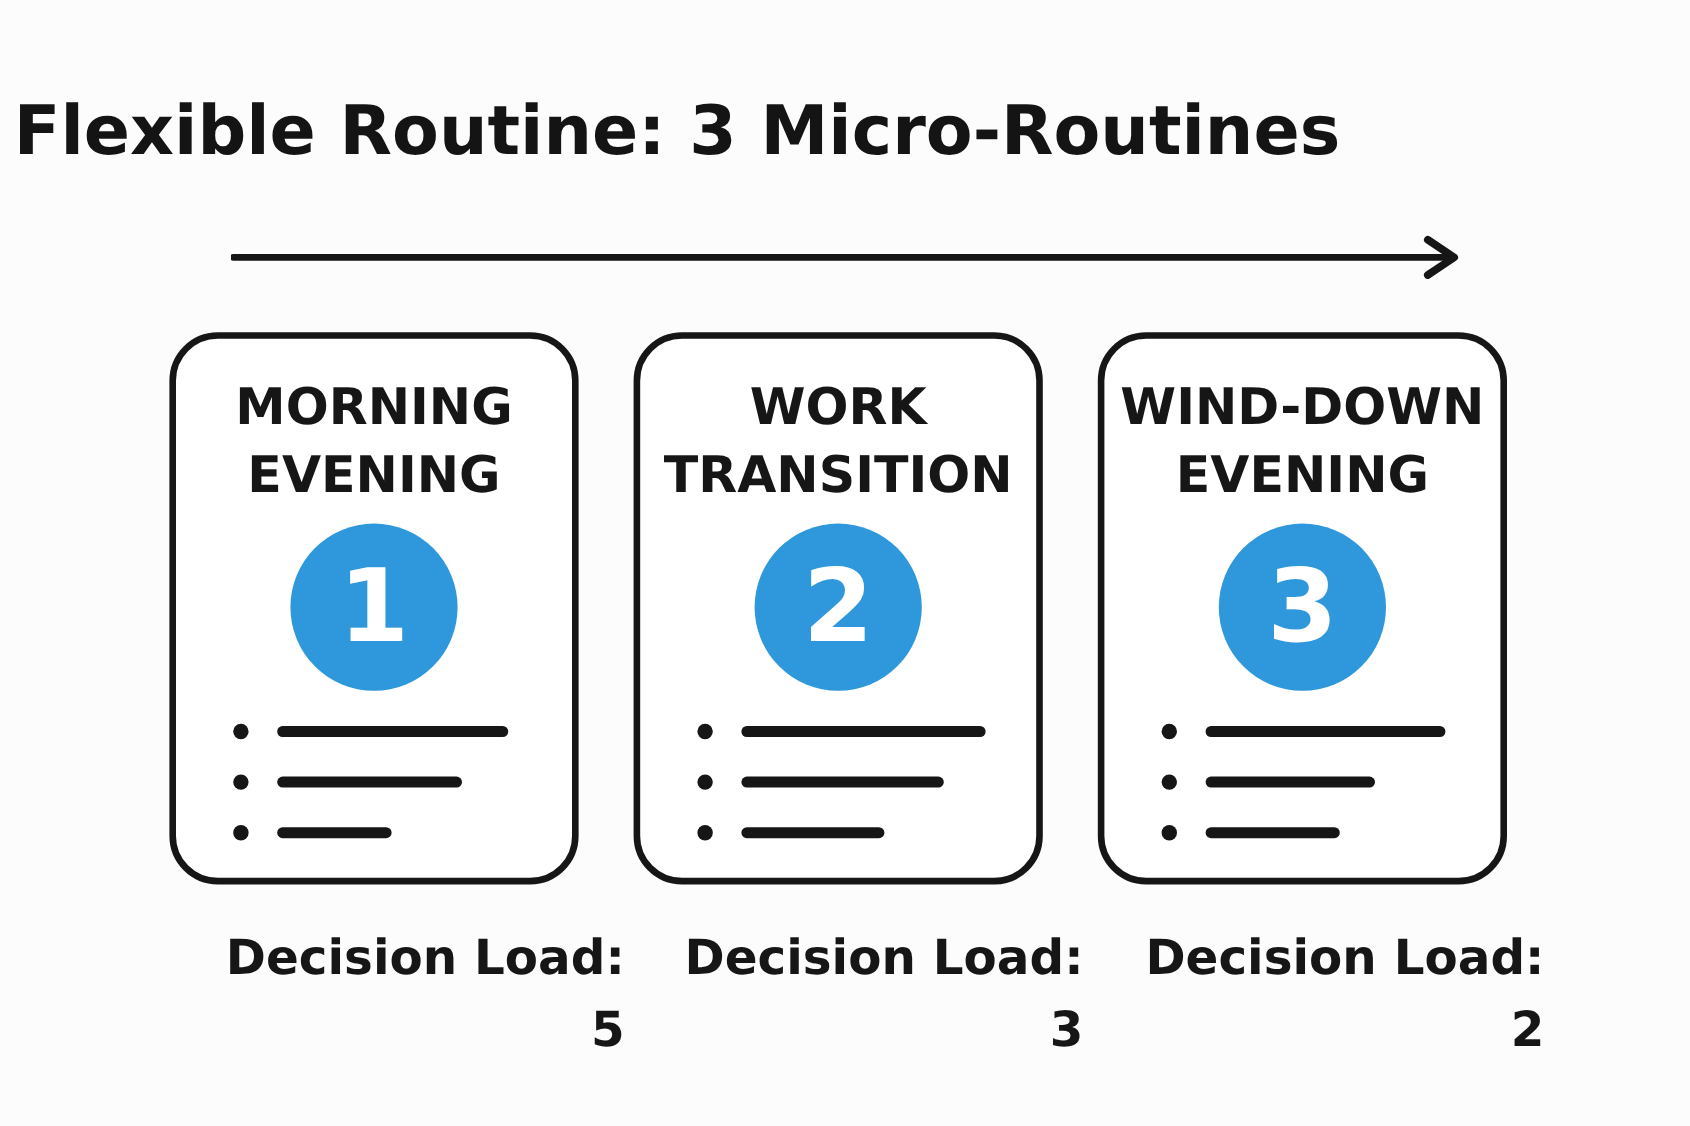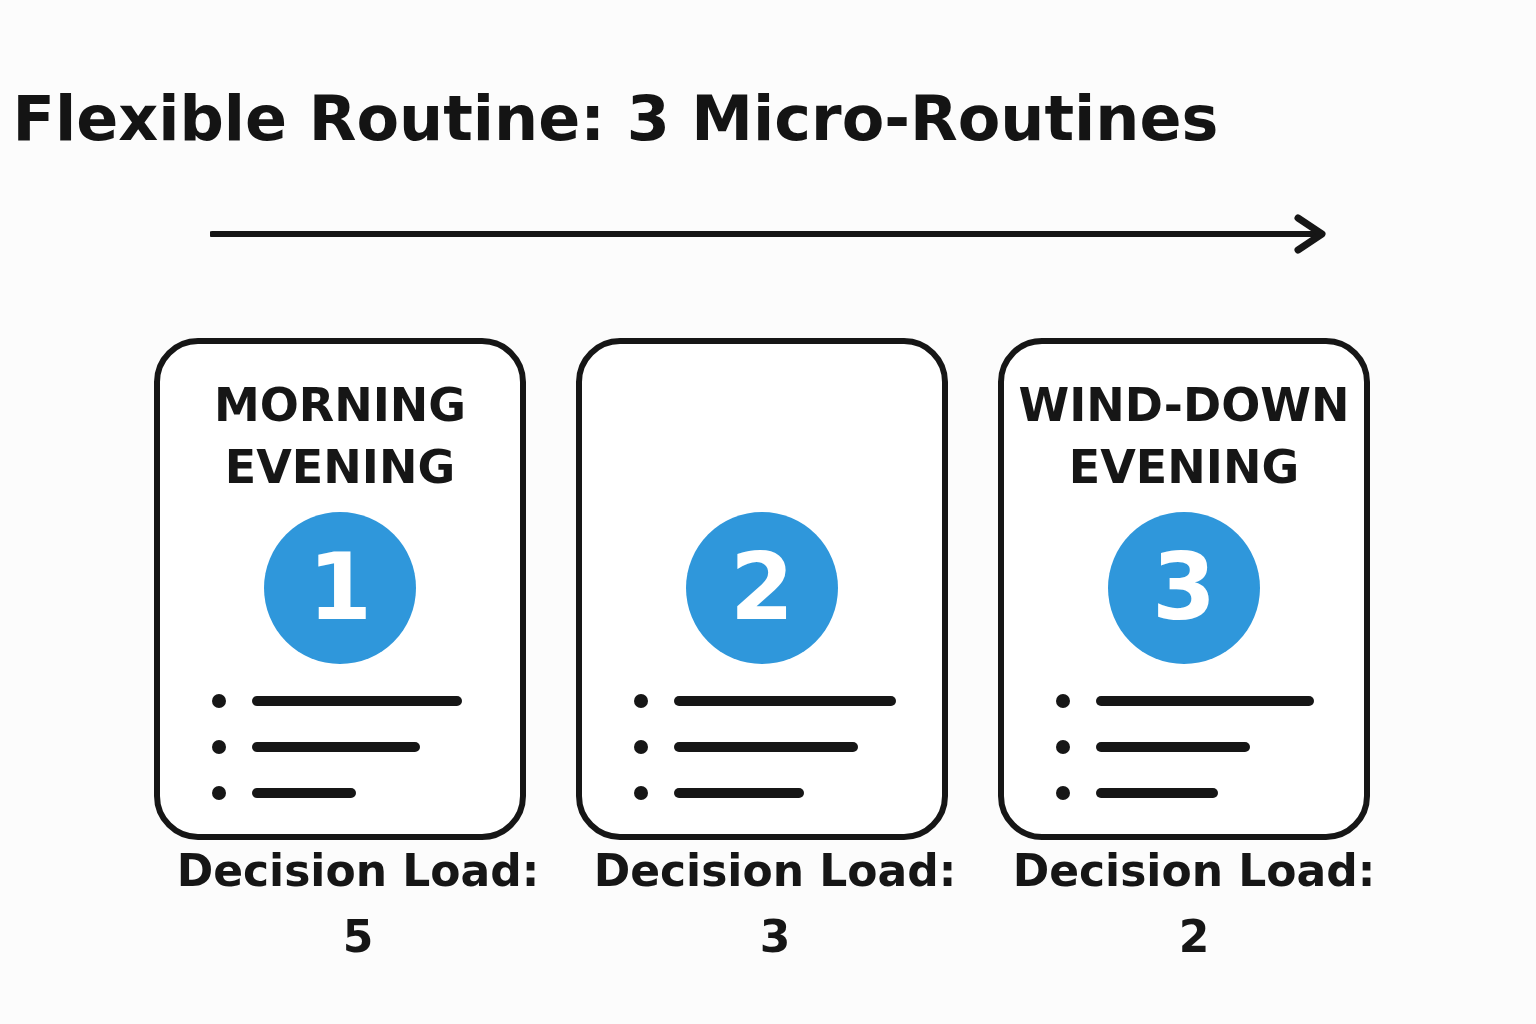--- a/index.html
+++ b/index.html
@@ -7,37 +7,37 @@
     width: 1536px; height: 1024px; background: #fcfcfc; position: relative; overflow: hidden;
     font-family: "DejaVu Sans", sans-serif; color: #111;
   }
   .title {
     position: absolute; left: 0; width: 1231px; top: 82px; text-align: center;
     font-size: 62px; font-weight: bold; letter-spacing: 0px; color: #141414;
   }
   .arrow { position: absolute; left: 210px; top: 212px; }
   .card {
     position: absolute; top: 302px; width: 372px; height: 502px;
-    border: 6px solid #161616; border-radius: 44px; box-sizing: border-box; background: #fff; margin-top: 36px;
+    border: 6px solid #161616; border-radius: 44px; box-sizing: border-box; background: #fff;
   }
   .card-title {
     position: absolute; top: 30px; left: 0; width: 100%; text-align: center;
     font-size: 46px; font-weight: bold; line-height: 62px; color: #161616;
   }
   .badge {
     position: absolute; top: 168px; left: 50%; margin-left: -76px;
     width: 152px; height: 152px; border-radius: 50%; background: #2f97db;
     color: #fff; font-size: 92px; font-weight: bold; line-height: 152px; text-align: center;
   }
   .list { position: absolute; left: 52px; top: 350px; }
   .li { position: relative; height: 46px; }
   .dot { position: absolute; left: 0; top: 0; width: 14px; height: 14px; border-radius: 50%; background: #161616; }
   .bar { position: absolute; left: 40px; top: 2px; height: 10px; border-radius: 5px; background: #161616; }
   .load {
-    position: absolute; top: 838px; width: 420px; text-align: center;
+    position: absolute; top: 838px; width: 420px; text-align: right;
     font-size: 44px; font-weight: bold; line-height: 66px; color: #161616;
   }
 </style>
 </head>
 <body>
 
 <div class="title">Flexible Routine: 3 Micro-Routines</div>
 
 <svg class="arrow" width="1120" height="44" viewBox="0 0 1120 44">
   <line x1="2" y1="22" x2="1110" y2="22" stroke="#161616" stroke-width="6" stroke-linecap="round"></line>
@@ -65,20 +65,22 @@
       </div>
   </div>
 </div>
 <div class="load" style="left:148px">
   <div>Decision Load:</div>
   <div>5</div>
 </div>
 
 <div class="card" style="left:576px">
   <div class="card-title">
+    <div>WORK</div>
+    <div>TRANSITION</div>
   </div>
   <div class="badge">2</div>
   <div class="list">
     <div class="li">
         <span class="dot"></span>
         <span class="bar" style="width:222px"></span>
       </div>
     <div class="li">
         <span class="dot"></span>
         <span class="bar" style="width:184px"></span>

